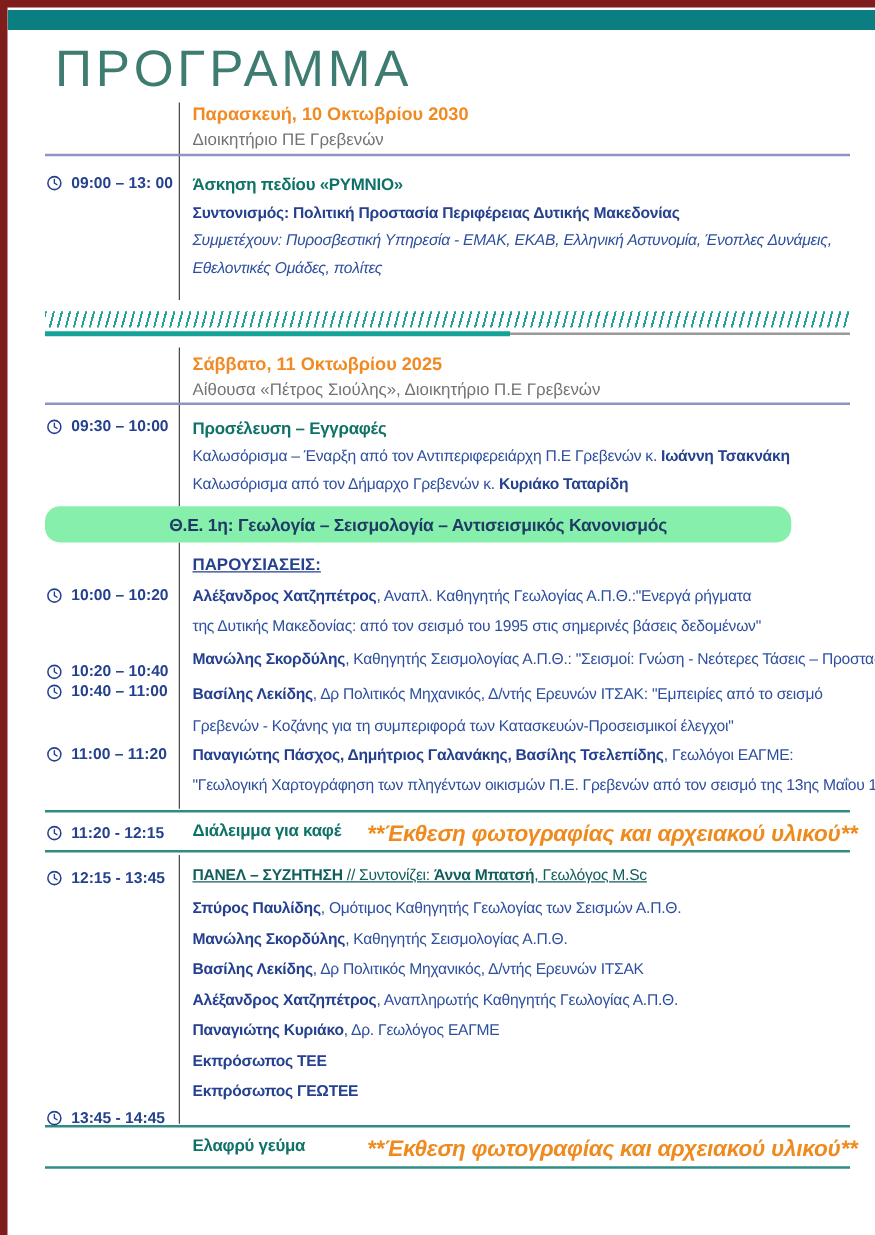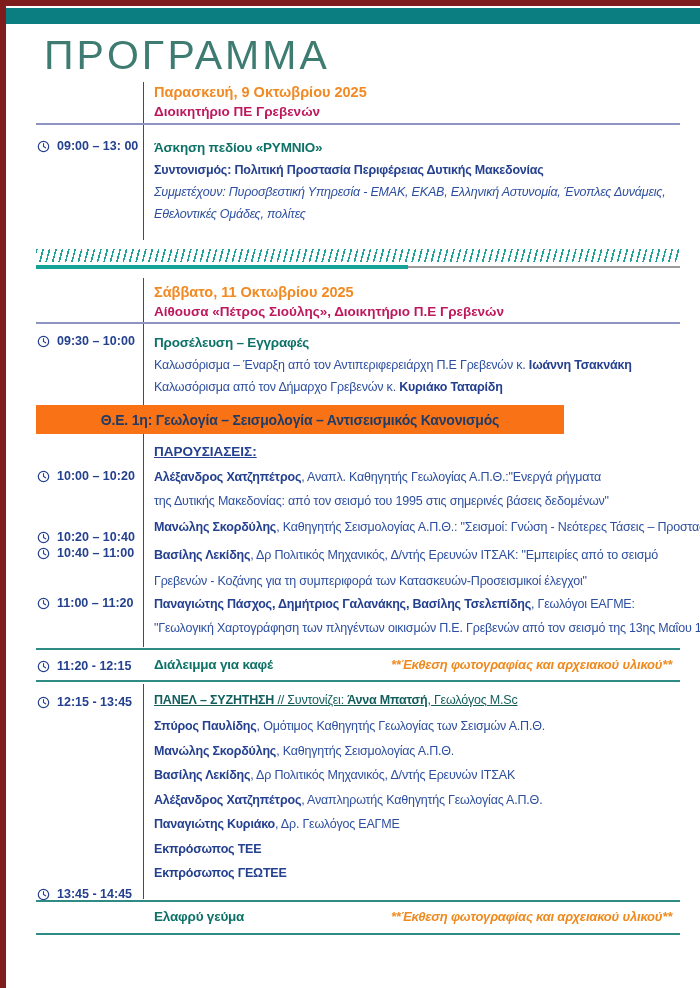--- a/index.html
+++ b/index.html
@@ -34,36 +34,36 @@
   .time{
     position:absolute;left:31px;height:16px;display:flex;align-items:center;gap:7px;
     color:#24418e;font-size:12.5px;font-weight:600;white-space:nowrap;
   }
   .time svg{flex:0 0 auto;display:block;}
 
   .content{position:absolute;left:148px;width:527px;}
   .line{white-space:nowrap;font-size:12.5px;letter-spacing:-0.2px;}
 
   .date-line{font-size:14.5px;font-weight:700;color:#f18a23;line-height:20px;}
-  .venue-line{font-size:13.5px;font-weight:700;color:#be185d;line-height:20px;}
+  .venue-line{font-size:13.5px;font-weight:400;color:#737373;line-height:20px;}
 
   .t-title{color:#0e7268;font-weight:700;font-size:13.5px;}
   .b-bold{color:#24408f;font-weight:700;}
   .b-reg{color:#2d4fa0;}
   .it{font-style:italic;}
   .u{text-decoration:underline;}
 
   .band{
-    position:absolute;left:30px;top:399px;width:528px;height:29px;background:#f97316;
+    position:absolute;left:30px;top:399px;width:597px;height:29px;background:#86efac;
     display:flex;align-items:center;justify-content:center;
-    color:#203b66;font-weight:700;font-size:14px;letter-spacing:-0.2px;
+    color:#203b66;font-weight:700;font-size:14px;letter-spacing:-0.2px;border-radius:12px;
   }
   .note{
-    position:absolute;right:32px;white-space:nowrap;color:#ef8a1f;font-weight:700;
-    font-style:italic;font-size:13px;letter-spacing:-0.2px;
+    position:absolute;right:18px;white-space:nowrap;color:#ef8a1f;font-weight:700;
+    font-style:italic;font-size:18px;letter-spacing:-0.2px;
   }
   
   .fri-date{top:76px;}
   .l1{top:117px;}
   .fri-sess{top:131px;line-height:22px;}
   .sat-date{top:276px;}
   .l2{top:316px;}
   .arrival{top:326px;line-height:22px;}
   .pres-label{top:438px;font-size:13.5px;}
   .p1{top:459px;line-height:24px;}
@@ -99,21 +99,21 @@
   <div class="topbar"></div>
 
   <div class="title">ΠΡΟΓΡΑΜΜΑ</div>
 
   <div class="vline v1"></div>
   <div class="vline v2"></div>
   <div class="vline v3"></div>
   <div class="vline v4"></div>
 
   <div class="content fri-date">
-    <div class="date-line">Παρασκευή, 9 Οκτωβρίου 2025</div>
+    <div class="date-line">Παρασκευή, 10 Οκτωβρίου 2030</div>
     <div class="venue-line">Διοικητήριο ΠΕ Γρεβενών</div>
   </div>
 
   <div class="hline purple l1"></div>
 
   <div class="time tt1">
     <svg viewBox="0 0 14 14" width="13" height="13">
         <circle cx="7" cy="7" r="5.6" fill="none" stroke="#24418e" stroke-width="1.3"></circle>
         <path d="M7 3.8V7l2.3 1.4" fill="none" stroke="#24418e" stroke-width="1.2" stroke-linecap="round"></path>
       </svg>

